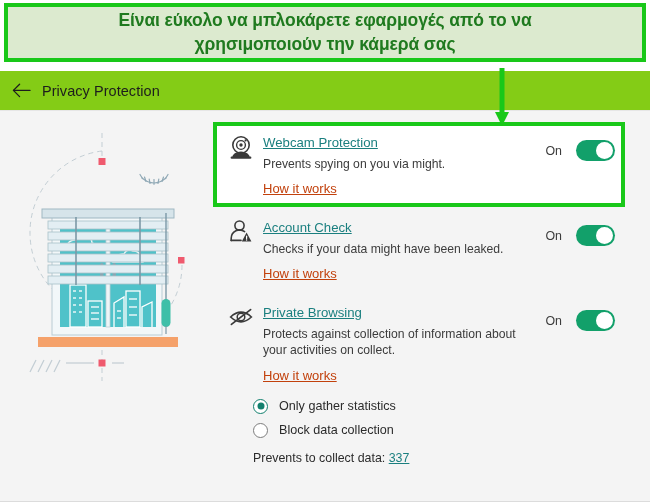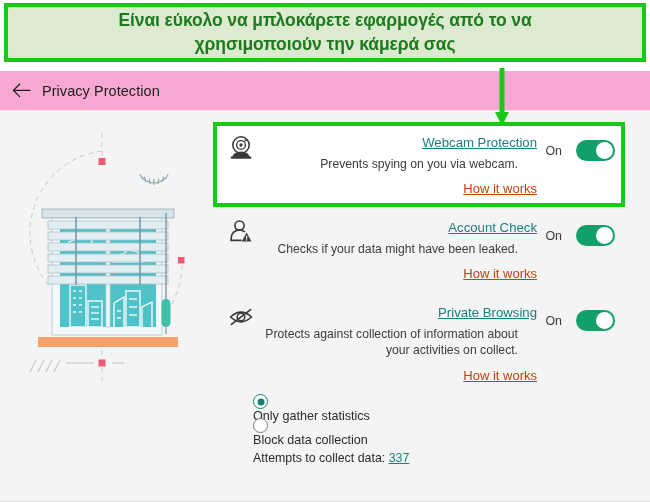--- a/index.html
+++ b/index.html
@@ -58,21 +58,21 @@
     z-index: 29;
   }
 
   
   .app-header {
     position: absolute;
     left: 0;
     top: 71px;
     width: 650px;
     height: 40px;
-    background: #f9a8d4;
+    background: #84cc16;
     display: flex;
     align-items: center;
     border-bottom: 1px solid #e6e6e6;
     box-sizing: border-box;
   }
   .back-btn {
     width: 30px;
     height: 30px;
     margin-left: 6px;
     display: flex;
@@ -132,21 +132,20 @@
   .feat-icon {
     width: 36px;
     min-width: 36px;
     padding-top: 1px;
     display: flex;
     justify-content: center;
   }
   .feat-body {
     flex: 1;
     padding-left: 4px;
-    text-align: right;
   }
   .feat-title {
     font-size: 13.2px;
     color: #1a7f7f;
     text-decoration: underline;
     line-height: 1.25;
     cursor: pointer;
     display: inline-block;
   }
   .feat-desc {
@@ -197,24 +196,23 @@
 
   
   .options {
     position: absolute;
     left: 253px;
     top: 283px;
     width: 340px;
   }
   .radio-row {
     display: flex;
-    align-items: flex-start;
+    align-items: center;
     height: 24px;
     cursor: pointer;
-    flex-direction: column;
   }
   .radio {
     width: 15px;
     height: 15px;
     border-radius: 50%;
     border: 1.6px solid #7d7d7d;
     box-sizing: border-box;
     background: #ffffff;
     margin-right: 11px;
     position: relative;
@@ -373,21 +371,21 @@
             <circle cx="13" cy="11" r="8.2" fill="none" stroke="#3a3a3a" stroke-width="1.6"></circle>
             <circle cx="13" cy="11" r="4.4" fill="none" stroke="#3a3a3a" stroke-width="1.4"></circle>
             <circle cx="13" cy="11" r="1.7" fill="#3a3a3a"></circle>
             <circle cx="17.6" cy="6.4" r="1.1" fill="#3a3a3a"></circle>
             <path d="M4.2 23.4 a8.8 6 0 0 1 17.6 0 z" fill="#3a3a3a"></path>
             <rect x="2.6" y="22.6" width="20.8" height="2.2" rx="1.1" fill="#3a3a3a"></rect>
           </svg>
         </div>
         <div class="feat-body">
           <div class="feat-title">Webcam Protection</div>
-          <div class="feat-desc">Prevents spying on you via webcam.</div>
+          <div class="feat-desc">Prevents spying on you via might.</div>
           <div class="feat-link">How it works</div>
         </div>
         <div class="feat-toggle">
           <span class="toggle-label">On</span>
           <div class="switch">
             <div class="knob"></div>
           </div>
         </div>
       </div>
 
@@ -440,21 +438,21 @@
     <div class="options">
       <div class="radio-row">
         <span class="radio checked"></span>
         <span class="radio-label">Only gather statistics</span>
       </div>
       <div class="radio-row">
         <span class="radio"></span>
         <span class="radio-label">Block data collection</span>
       </div>
       <div class="attempts">
-        <span>Attempts to collect data:</span>
+        <span>Prevents to collect data:</span>
         <span class="count">337</span>
       </div>
     </div>
   </div>
 
   <div class="arrow">
     <svg width="16" height="60" viewBox="0 0 16 60">
       <line x1="8" y1="0" x2="8" y2="48" stroke="#19c819" stroke-width="5"></line>
       <path d="M1 44 L8 58 L15 44 Z" fill="#19c819"></path>
     </svg>

